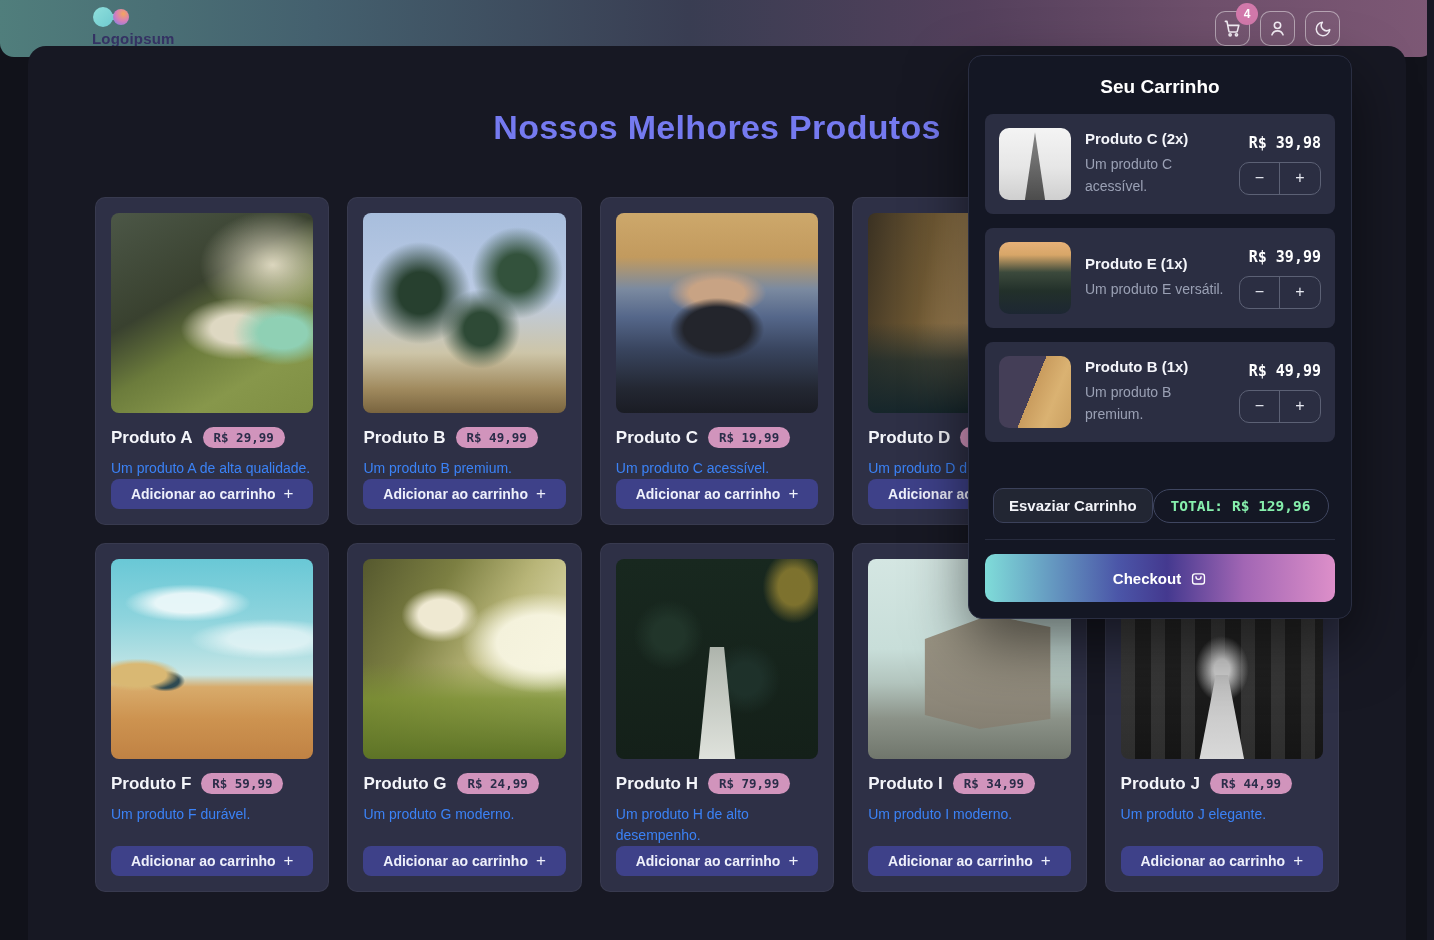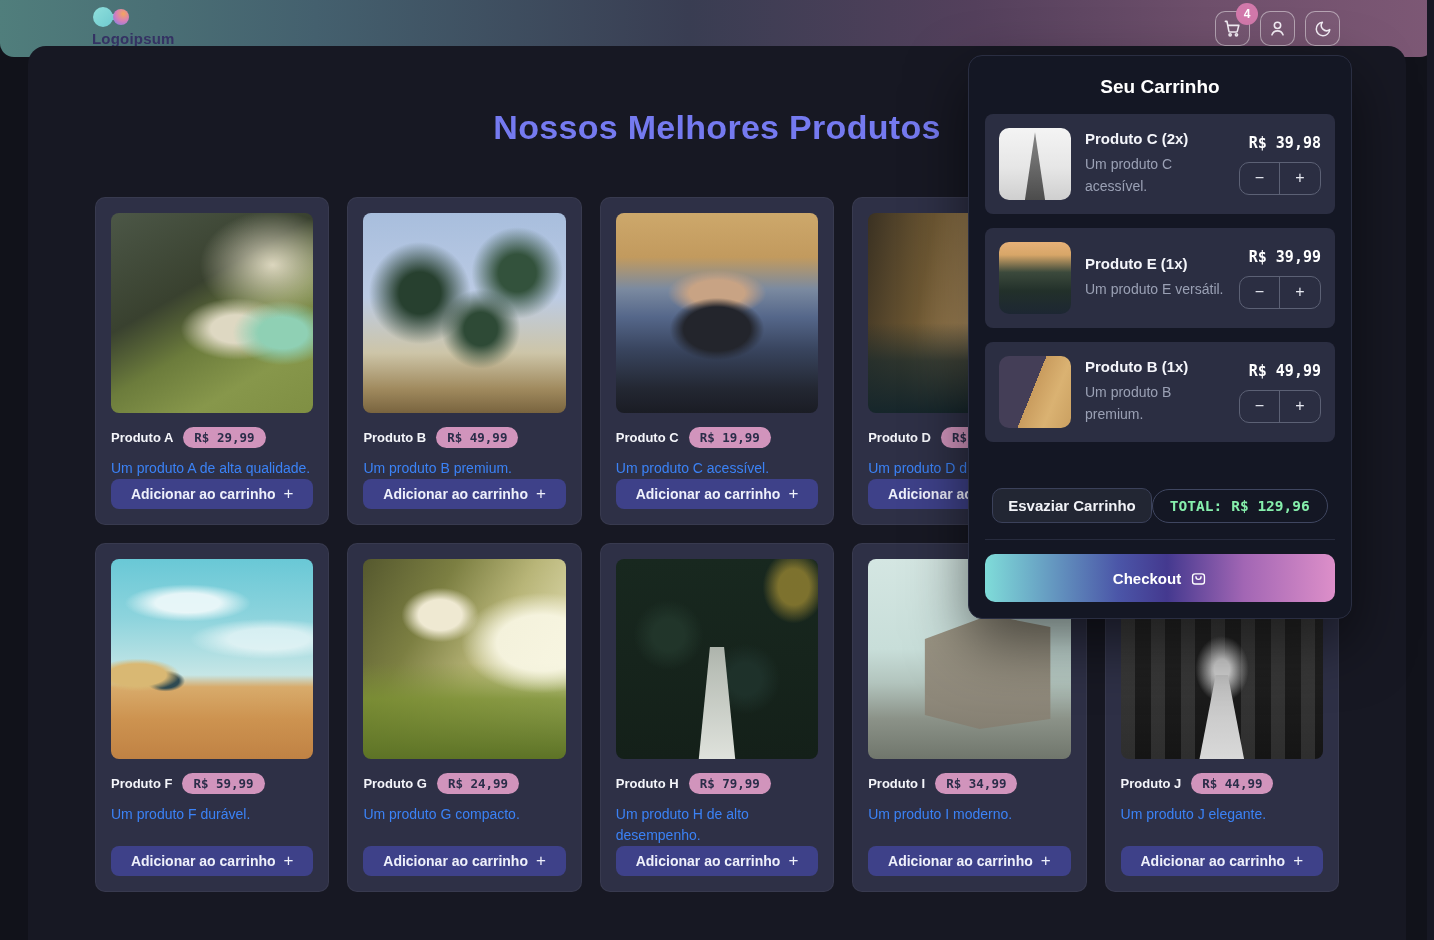--- a/index.html
+++ b/index.html
@@ -24,21 +24,21 @@
   
   .panel { position:absolute; top:46px; left:28px; right:28px; bottom:0;
     background:#171823; border-radius:18px 18px 0 0; z-index:6; }
   .page-title { margin-top:62px; text-align:center; font-size:34px; font-weight:bold; color:#757af0; letter-spacing:.3px; }
 
   .grid { width:1244px; margin:50px auto 0; display:grid; grid-template-columns:repeat(5,1fr); gap:18px; }
   .card { background:#2e3046; border:1px solid rgba(255,255,255,.05); border-radius:10px; padding:15px;
     display:flex; flex-direction:column; }
   .pimg { height:200px; border-radius:8px; position:relative; overflow:hidden; }
   .prow { display:flex; align-items:center; gap:10px; margin-top:14px; }
-  .pname { color:#f4f5fa; font-size:13px; font-weight:bold; white-space:nowrap; }
+  .pname { color:#f4f5fa; font-size:17px; font-weight:bold; white-space:nowrap; }
   .pbadge { background:#d194bc; color:#2b2d49; font-family:"DejaVu Sans Mono",monospace; font-weight:bold;
     font-size:12.5px; padding:3px 11px; border-radius:999px; white-space:nowrap; }
   .pdesc { margin-top:10px; color:#3b82f6; font-size:14px; line-height:1.5; }
   .padd { margin-top:auto; height:30px; border:none; border-radius:8px; background:#3e4189; color:#eef0fb;
     font-family:"Liberation Sans",sans-serif; font-size:14px; font-weight:bold; cursor:pointer;
     display:flex; align-items:center; justify-content:center; gap:8px; }
   .padd .plus { font-weight:normal; font-size:17px; margin-top:-1px; }
 
   
   .ph-a { background:
@@ -102,21 +102,21 @@
   .cname { color:#f4f5fa; font-size:15px; font-weight:bold; }
   .cdesc { margin-top:7px; color:#9aa0b4; font-size:14px; line-height:1.55; }
   .citem:nth-child(1) .cdesc, .citem:nth-child(3) .cdesc { max-width:112px; }
   .citem:nth-child(2) .cdesc { white-space:nowrap; }
   .cright { display:flex; flex-direction:column; align-items:flex-end; gap:10px; }
   .cprice { color:#fff; font-family:"DejaVu Sans Mono",monospace; font-size:15px; font-weight:bold; white-space:nowrap; }
   .qty { display:flex; border:1px solid #5c6175; border-radius:10px; overflow:hidden; }
   .qbtn { width:40px; height:31px; background:transparent; border:none; color:#e8eaf2; font-size:16px;
     cursor:pointer; display:flex; align-items:center; justify-content:center; font-family:"Liberation Sans",sans-serif; }
   .qbtn:first-child { border-right:1px solid #5c6175; }
-  .cfoot { display:flex; justify-content:center; align-items:center; margin-top:46px; }
+  .cfoot { display:flex; justify-content:flex-start; align-items:center; margin-top:46px;margin-left:8px; }
   .cempty { background:#222633; border:1px solid #3b415a; border-radius:10px; color:#f2f3f8; font-size:15px;
     font-weight:bold; padding:8px 15px; cursor:pointer; font-family:"Liberation Sans",sans-serif; }
   .ctotal { border:1px solid #3f4660; border-radius:999px; padding:8px 17px; color:#86efac;
     font-family:"DejaVu Sans Mono",monospace; font-size:14.5px; font-weight:bold; display:flex; gap:9px; }
   .cdivider { border:none; border-top:1px solid #272b3d; margin:16px 0 14px; }
   .checkout { width:100%; height:48px; border:none; border-radius:10px; cursor:pointer;
     background:linear-gradient(90deg,#7fdcd9 0%,#4b56a8 38%,#44398f 52%,#a266b4 74%,#dd8fc9 100%);
     color:#fff; font-size:15px; font-weight:bold; display:flex; align-items:center; justify-content:center; gap:9px;
     font-family:"Liberation Sans",sans-serif; }
 
@@ -259,21 +259,21 @@
           <span class="plus">+</span>
         </button>
     </article>
 
     <article class="card">
       <div class="pimg ph-g"></div>
       <div class="prow">
           <span class="pname">Produto G</span>
         <span class="pbadge">R$ 24,99</span>
         </div>
-      <p class="pdesc">Um produto G compacto.</p>
+      <p class="pdesc">Um produto G moderno.</p>
       <button class="padd">
         <span>Adicionar ao carrinho</span>
           <span class="plus">+</span>
         </button>
     </article>
 
     <article class="card">
       <div class="pimg ph-h"></div>
       <div class="prow">
           <span class="pname">Produto H</span>

